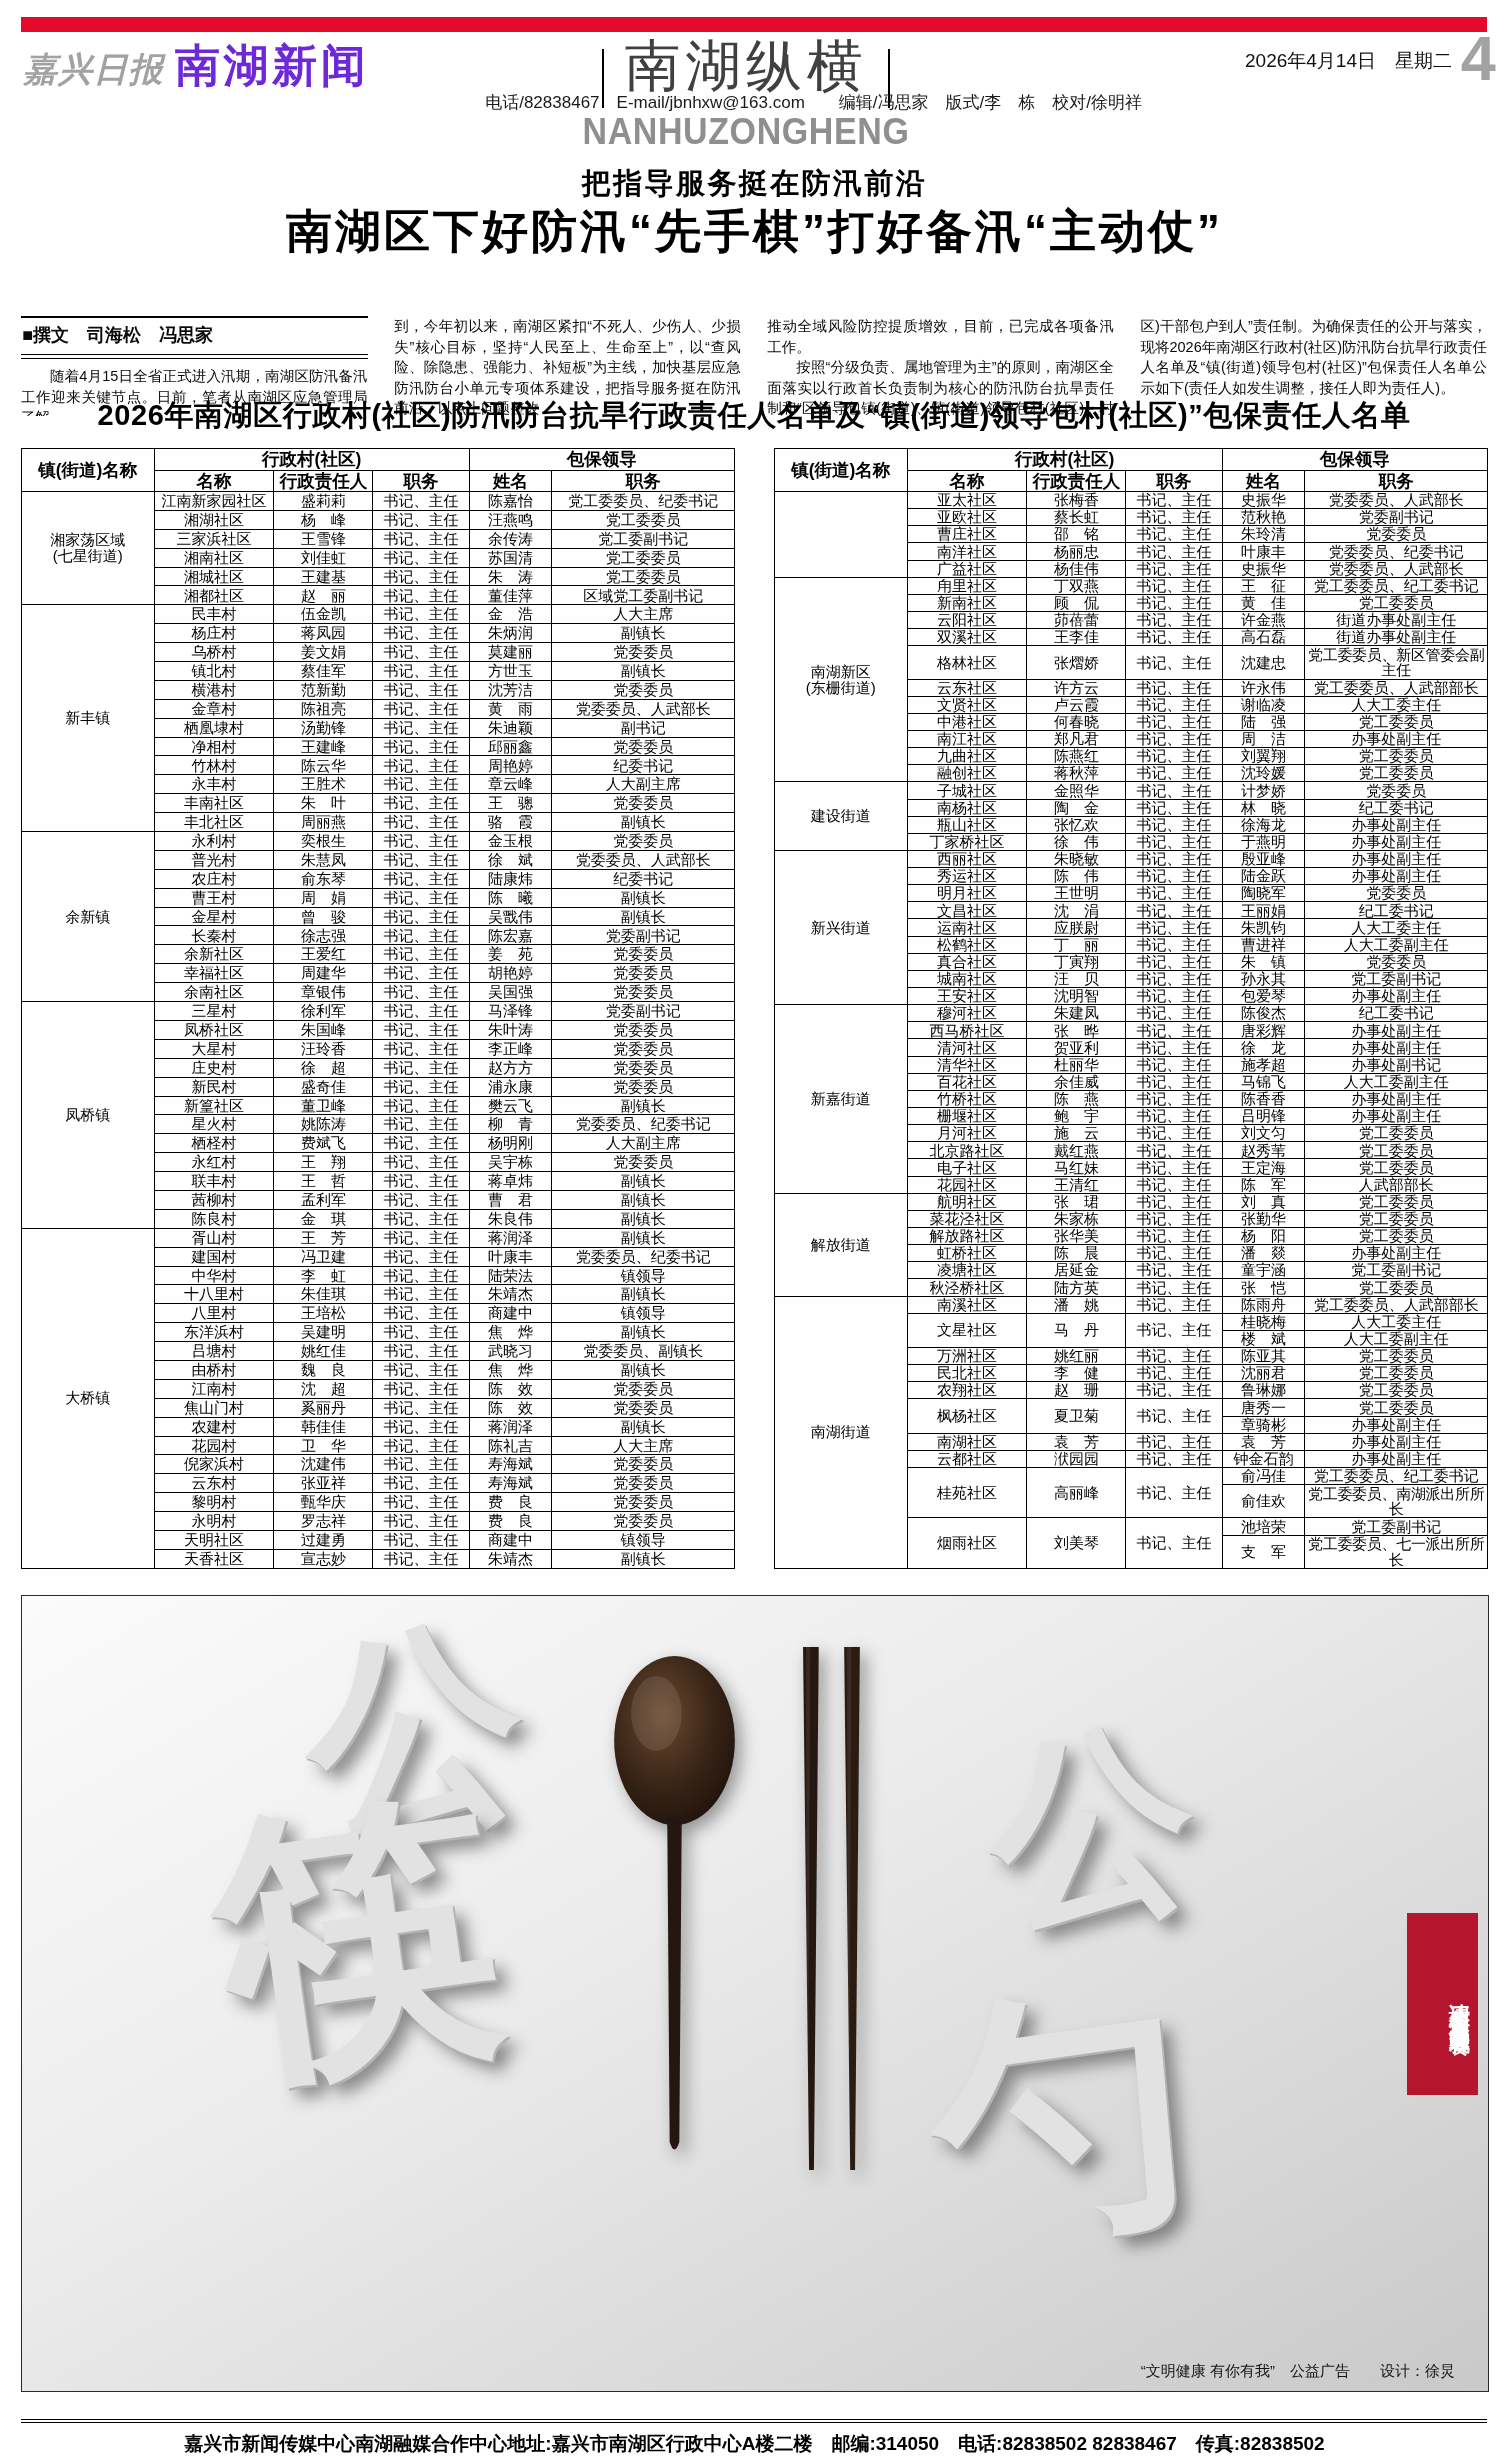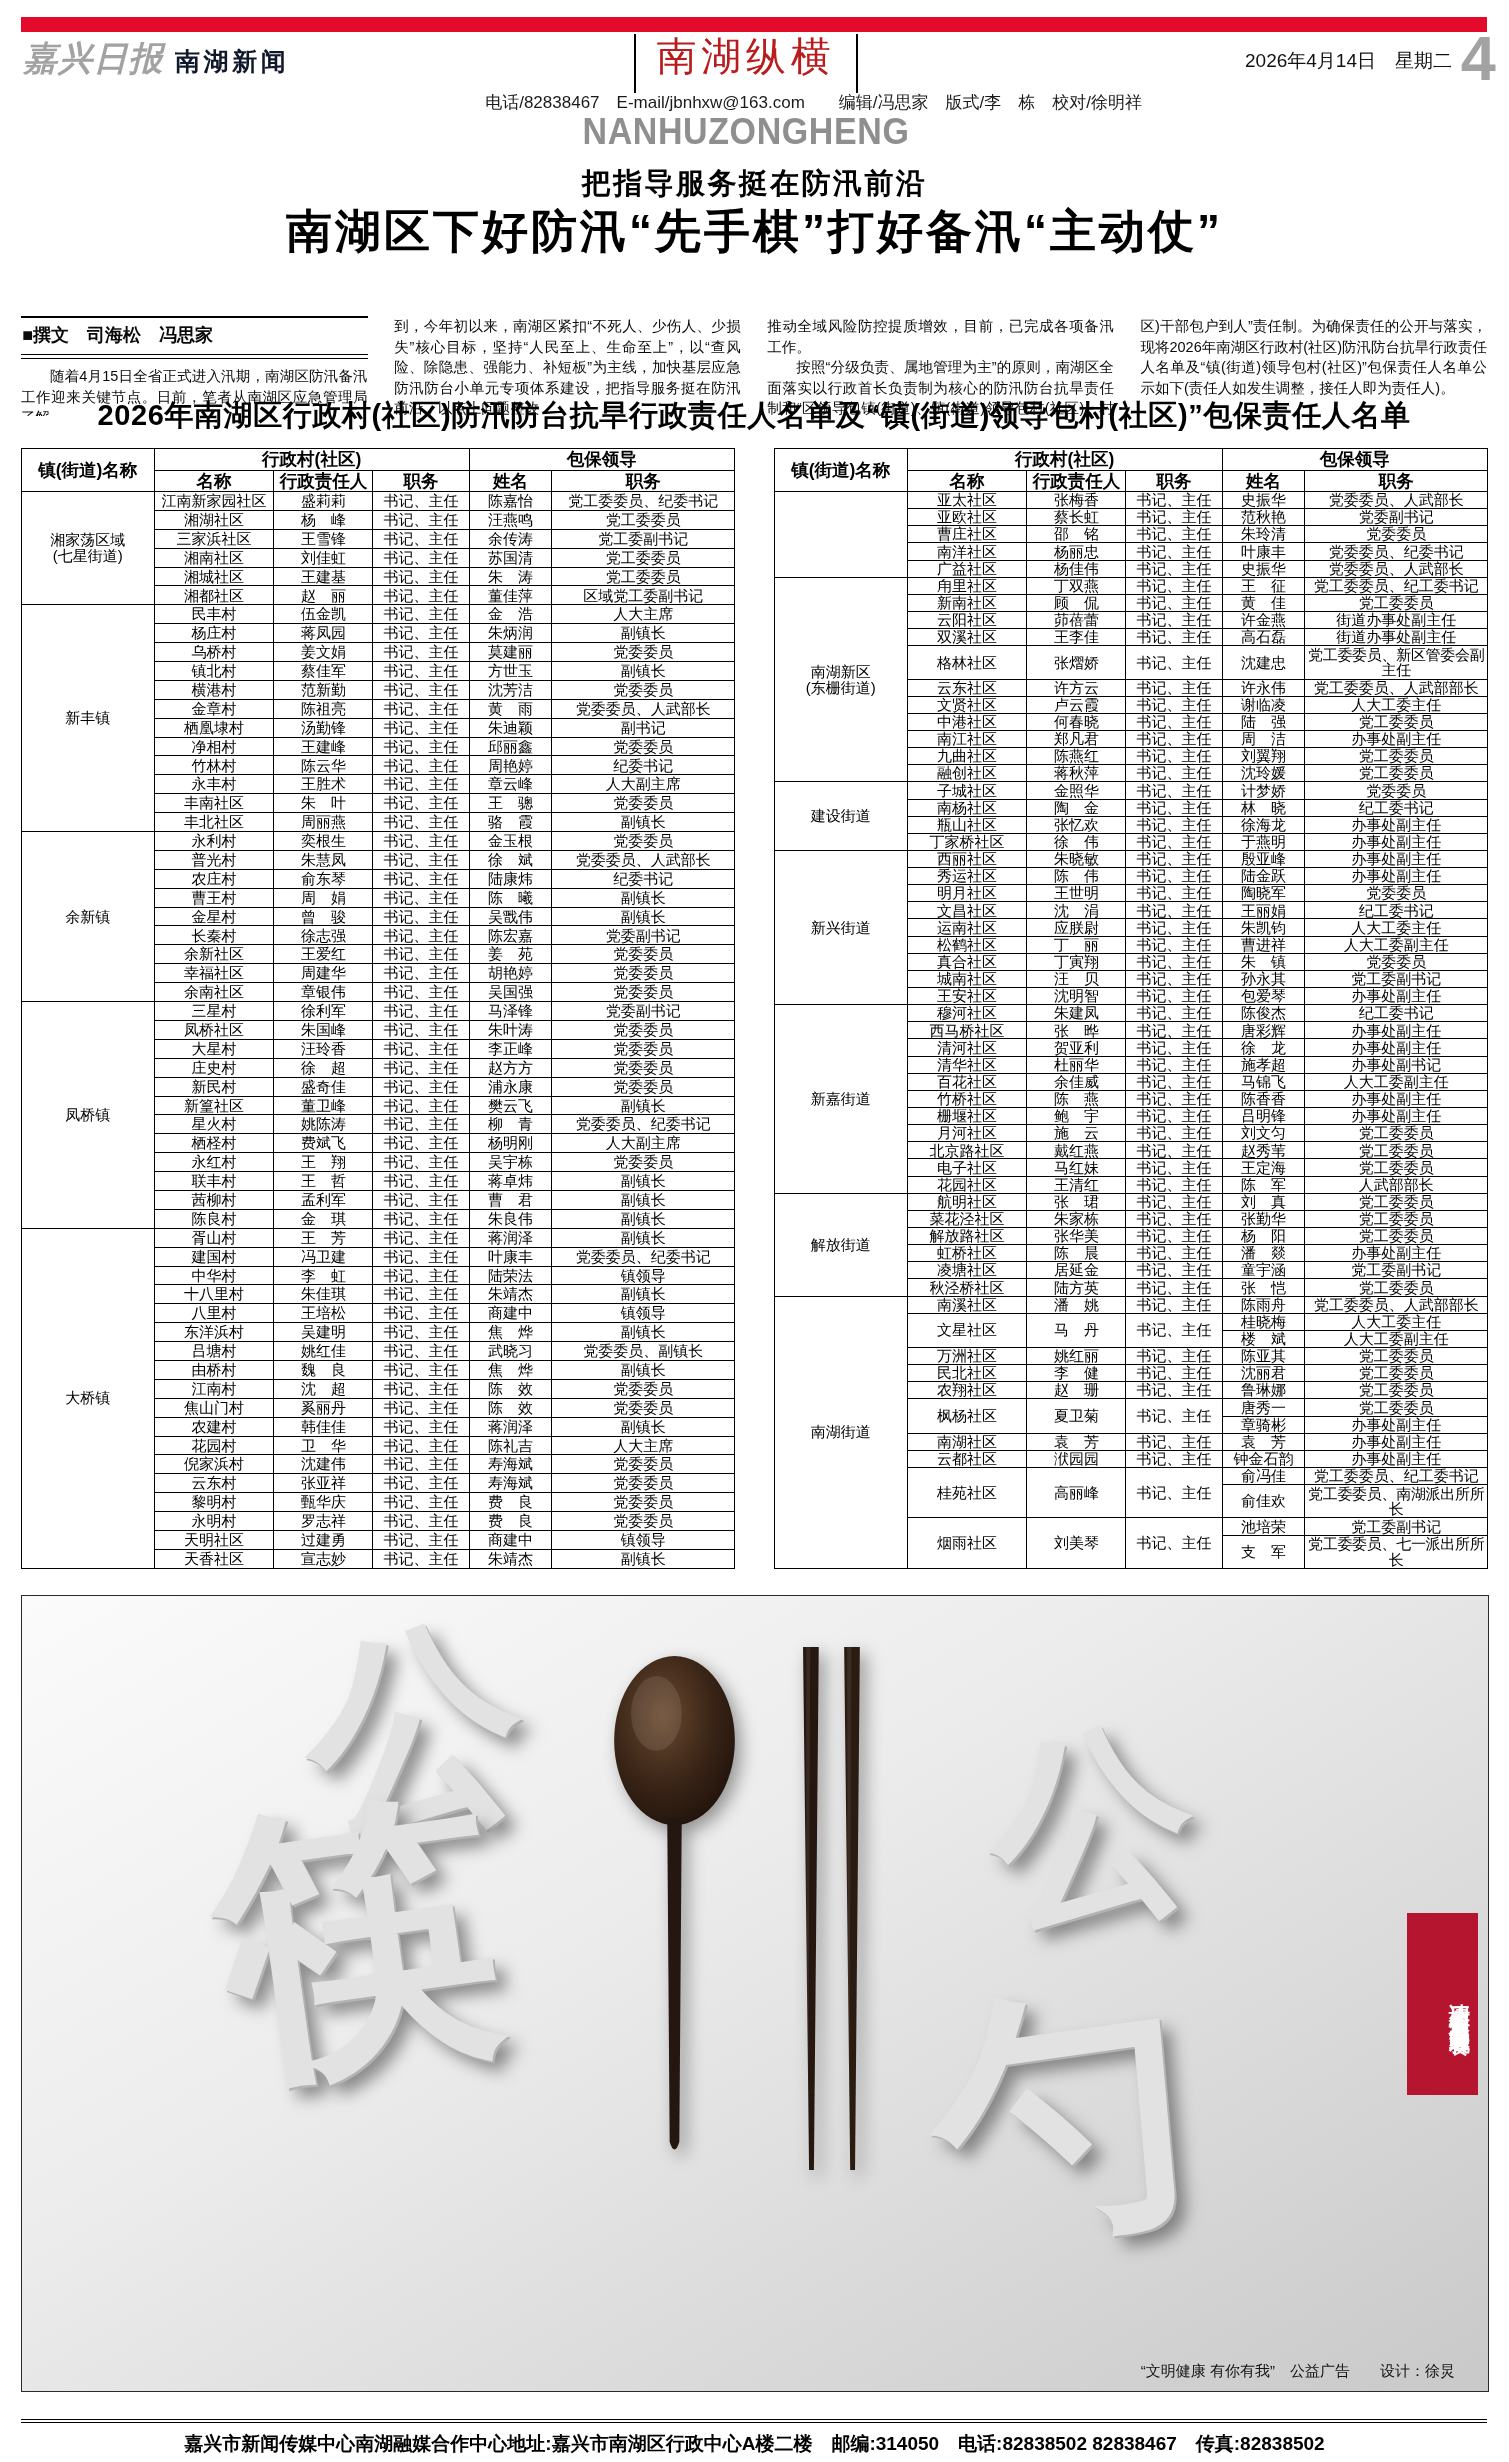--- a/index.html
+++ b/index.html
@@ -4,23 +4,23 @@
 <style>
   html,body{margin:0;padding:0;background:#fff;}
   #page{position:relative;width:1509px;height:2462px;background:#fff;overflow:hidden;
         font-family:"Liberation Sans",sans-serif;color:#000;}
 
   
   .red-bar{position:absolute;left:21px;top:17px;width:1466px;height:15px;}
   .brand{position:absolute;left:23px;top:36px;white-space:nowrap;}
   .brand-script{font-family:Liberation Mono, monospace;font-style:italic;font-weight:bold;
                 font-size:34px;color:#a2a2a2;letter-spacing:1.2px;}
-  .brand-name{font-size:25px;font-weight:900;color:#0f172a;letter-spacing:3.6px;margin-left:8.5px;}
+  .brand-name{font-size:45px;font-weight:900;color:#6d28d9;letter-spacing:3.6px;margin-left:8.5px;}
   .center-head{position:absolute;left:577px;top:29px;width:338px;text-align:center;white-space:nowrap;}
-  .paper-title{font-family:"DejaVu Serif",serif;font-size:40px;letter-spacing:4.8px;color:#b91c1c;text-align:center;}
+  .paper-title{font-family:"DejaVu Serif",serif;font-size:56px;letter-spacing:4.8px;color:#404040;text-align:center;}
   .vbar{display:inline-block;width:2.4px;height:59px;background:#000;vertical-align:middle;margin:0 20.5px 8.5px 20.5px;}
   .contact-line{position:absolute;left:369px;top:91px;width:773px;text-align:right;
                 font-size:17px;color:#1a1a1a;white-space:nowrap;}
   .nanhu-en{position:absolute;left:577px;top:112px;width:338px;text-align:center;font-size:34px;
             font-weight:bold;color:#8f8f8f;letter-spacing:0.6px;transform:scaleY(1.08);}
   .date-line{position:absolute;right:57px;top:48px;font-size:19px;color:#111;}
   .page-num{position:absolute;right:13.3px;top:22px;font-size:63px;font-weight:bold;color:#a2a2a2;}
 
   
   .kicker{position:absolute;top:164px;left:0;width:100%;text-align:center;

